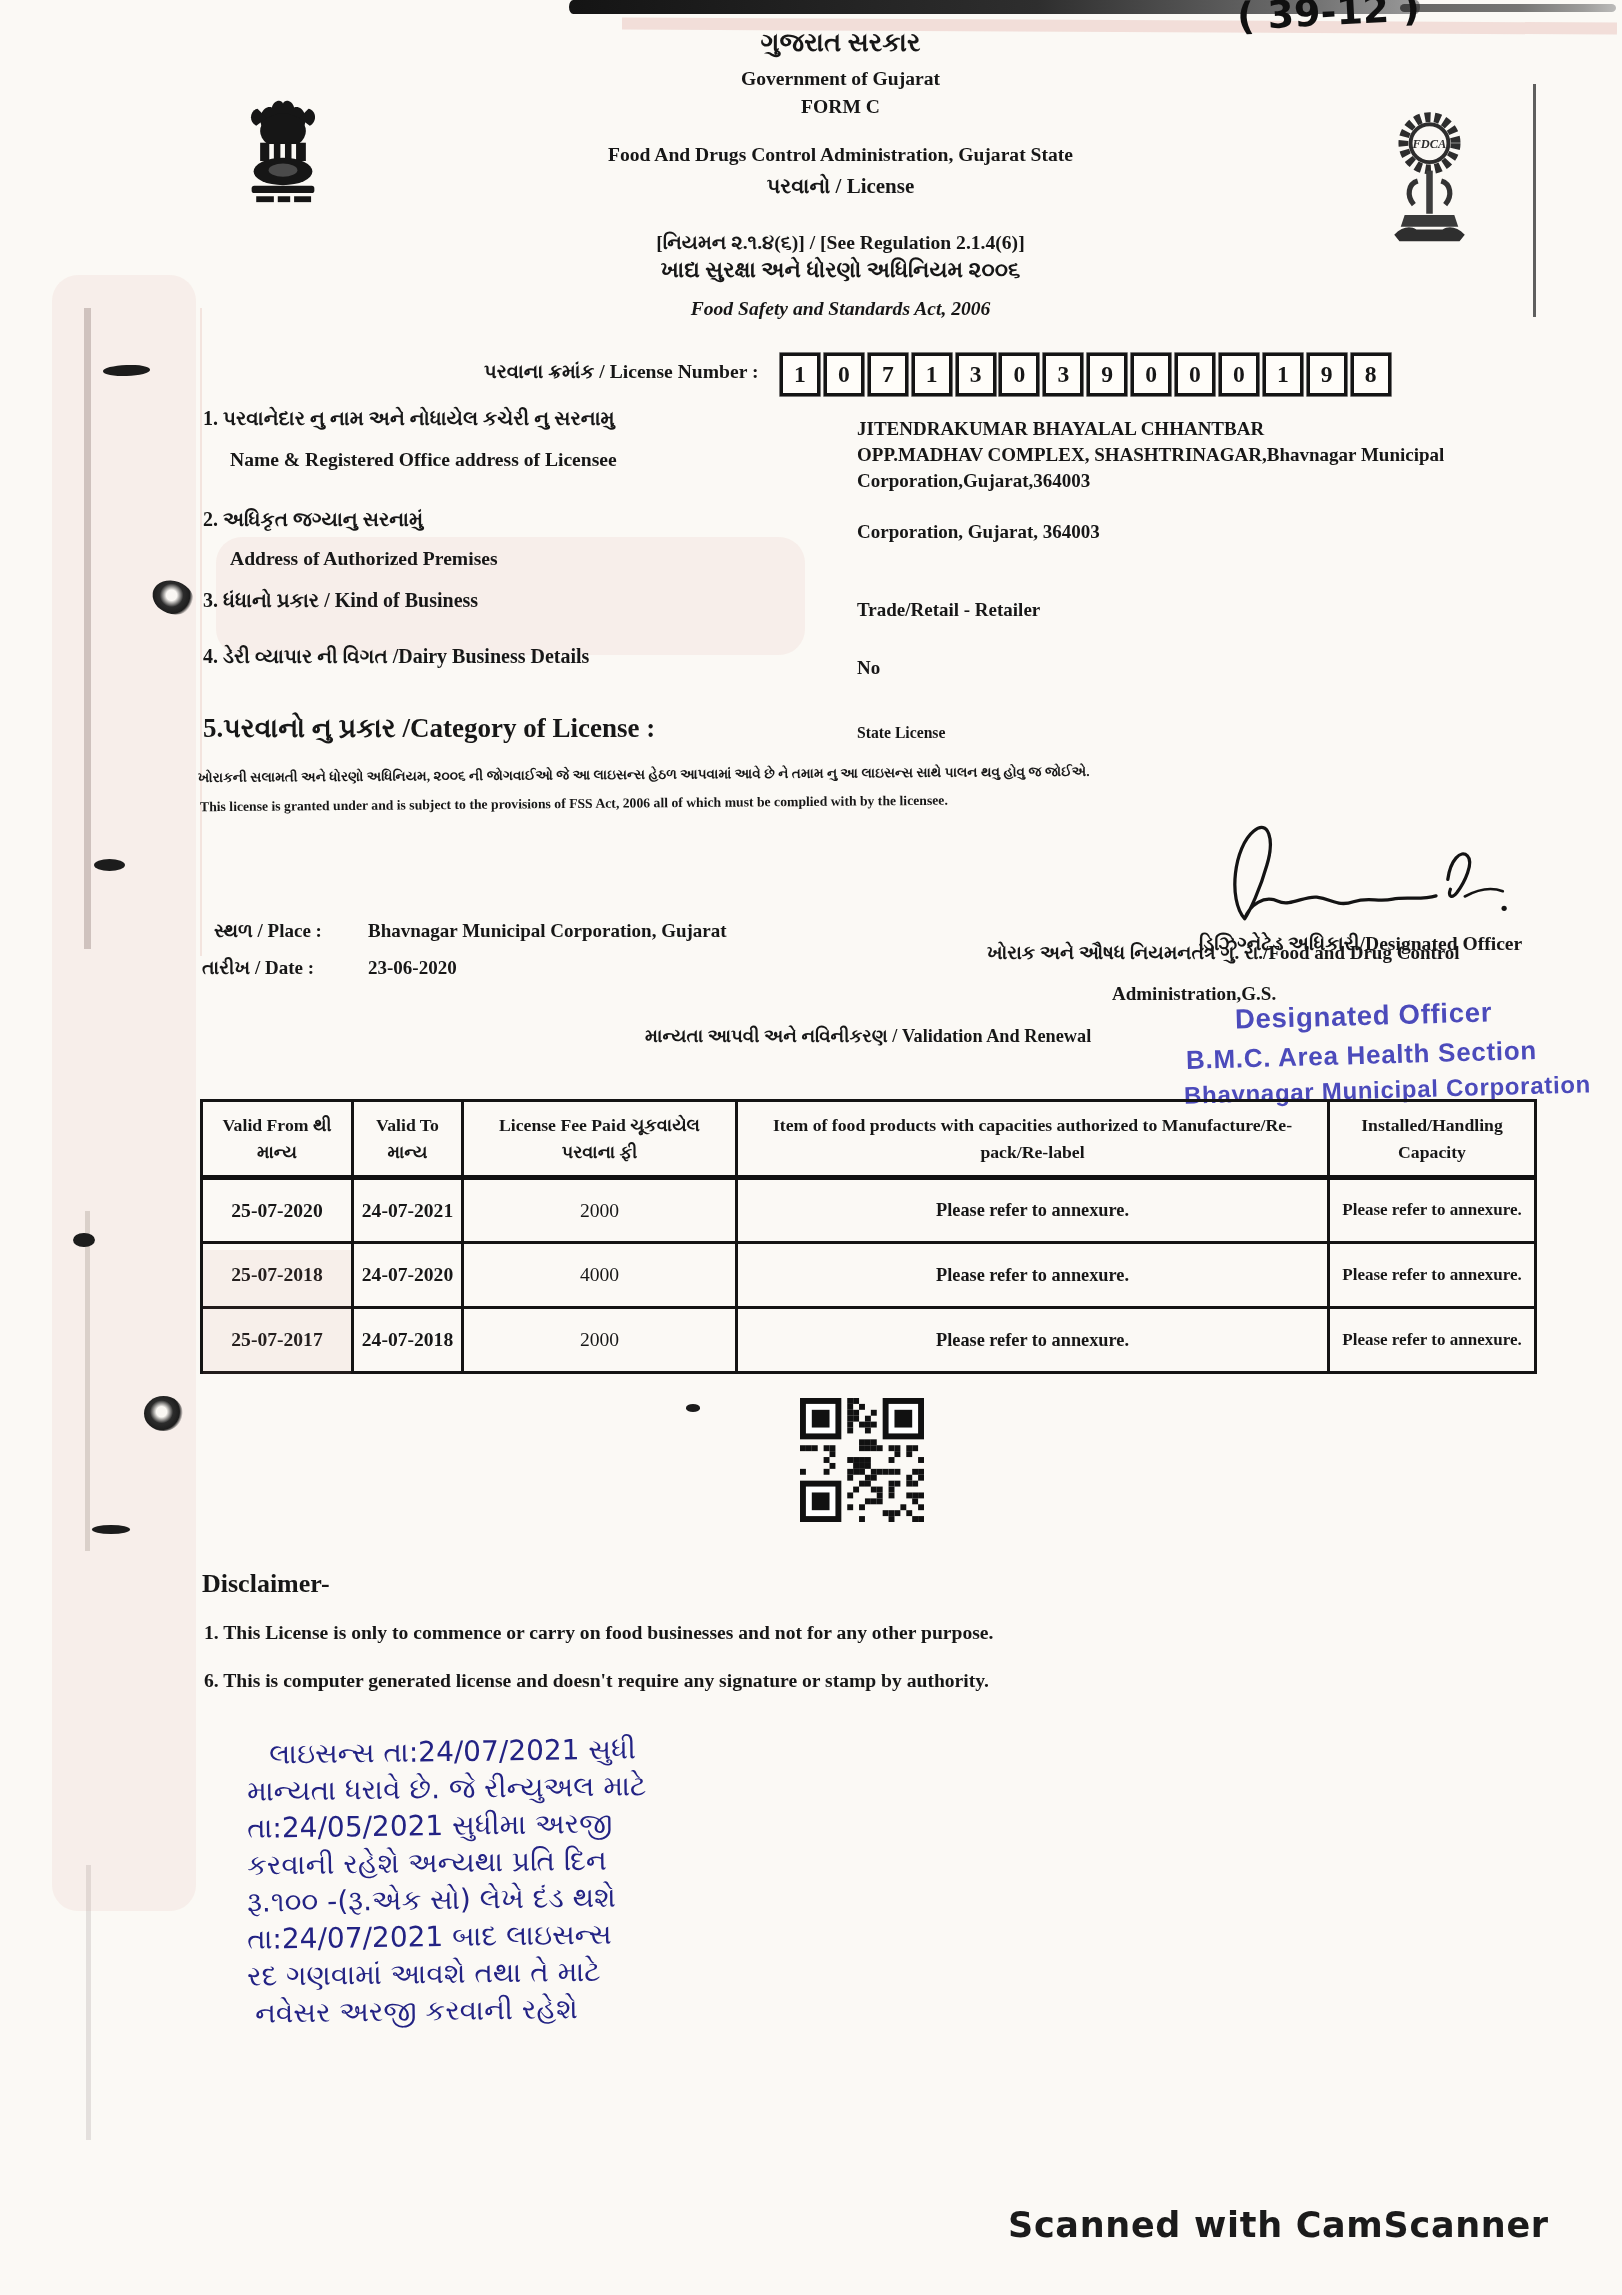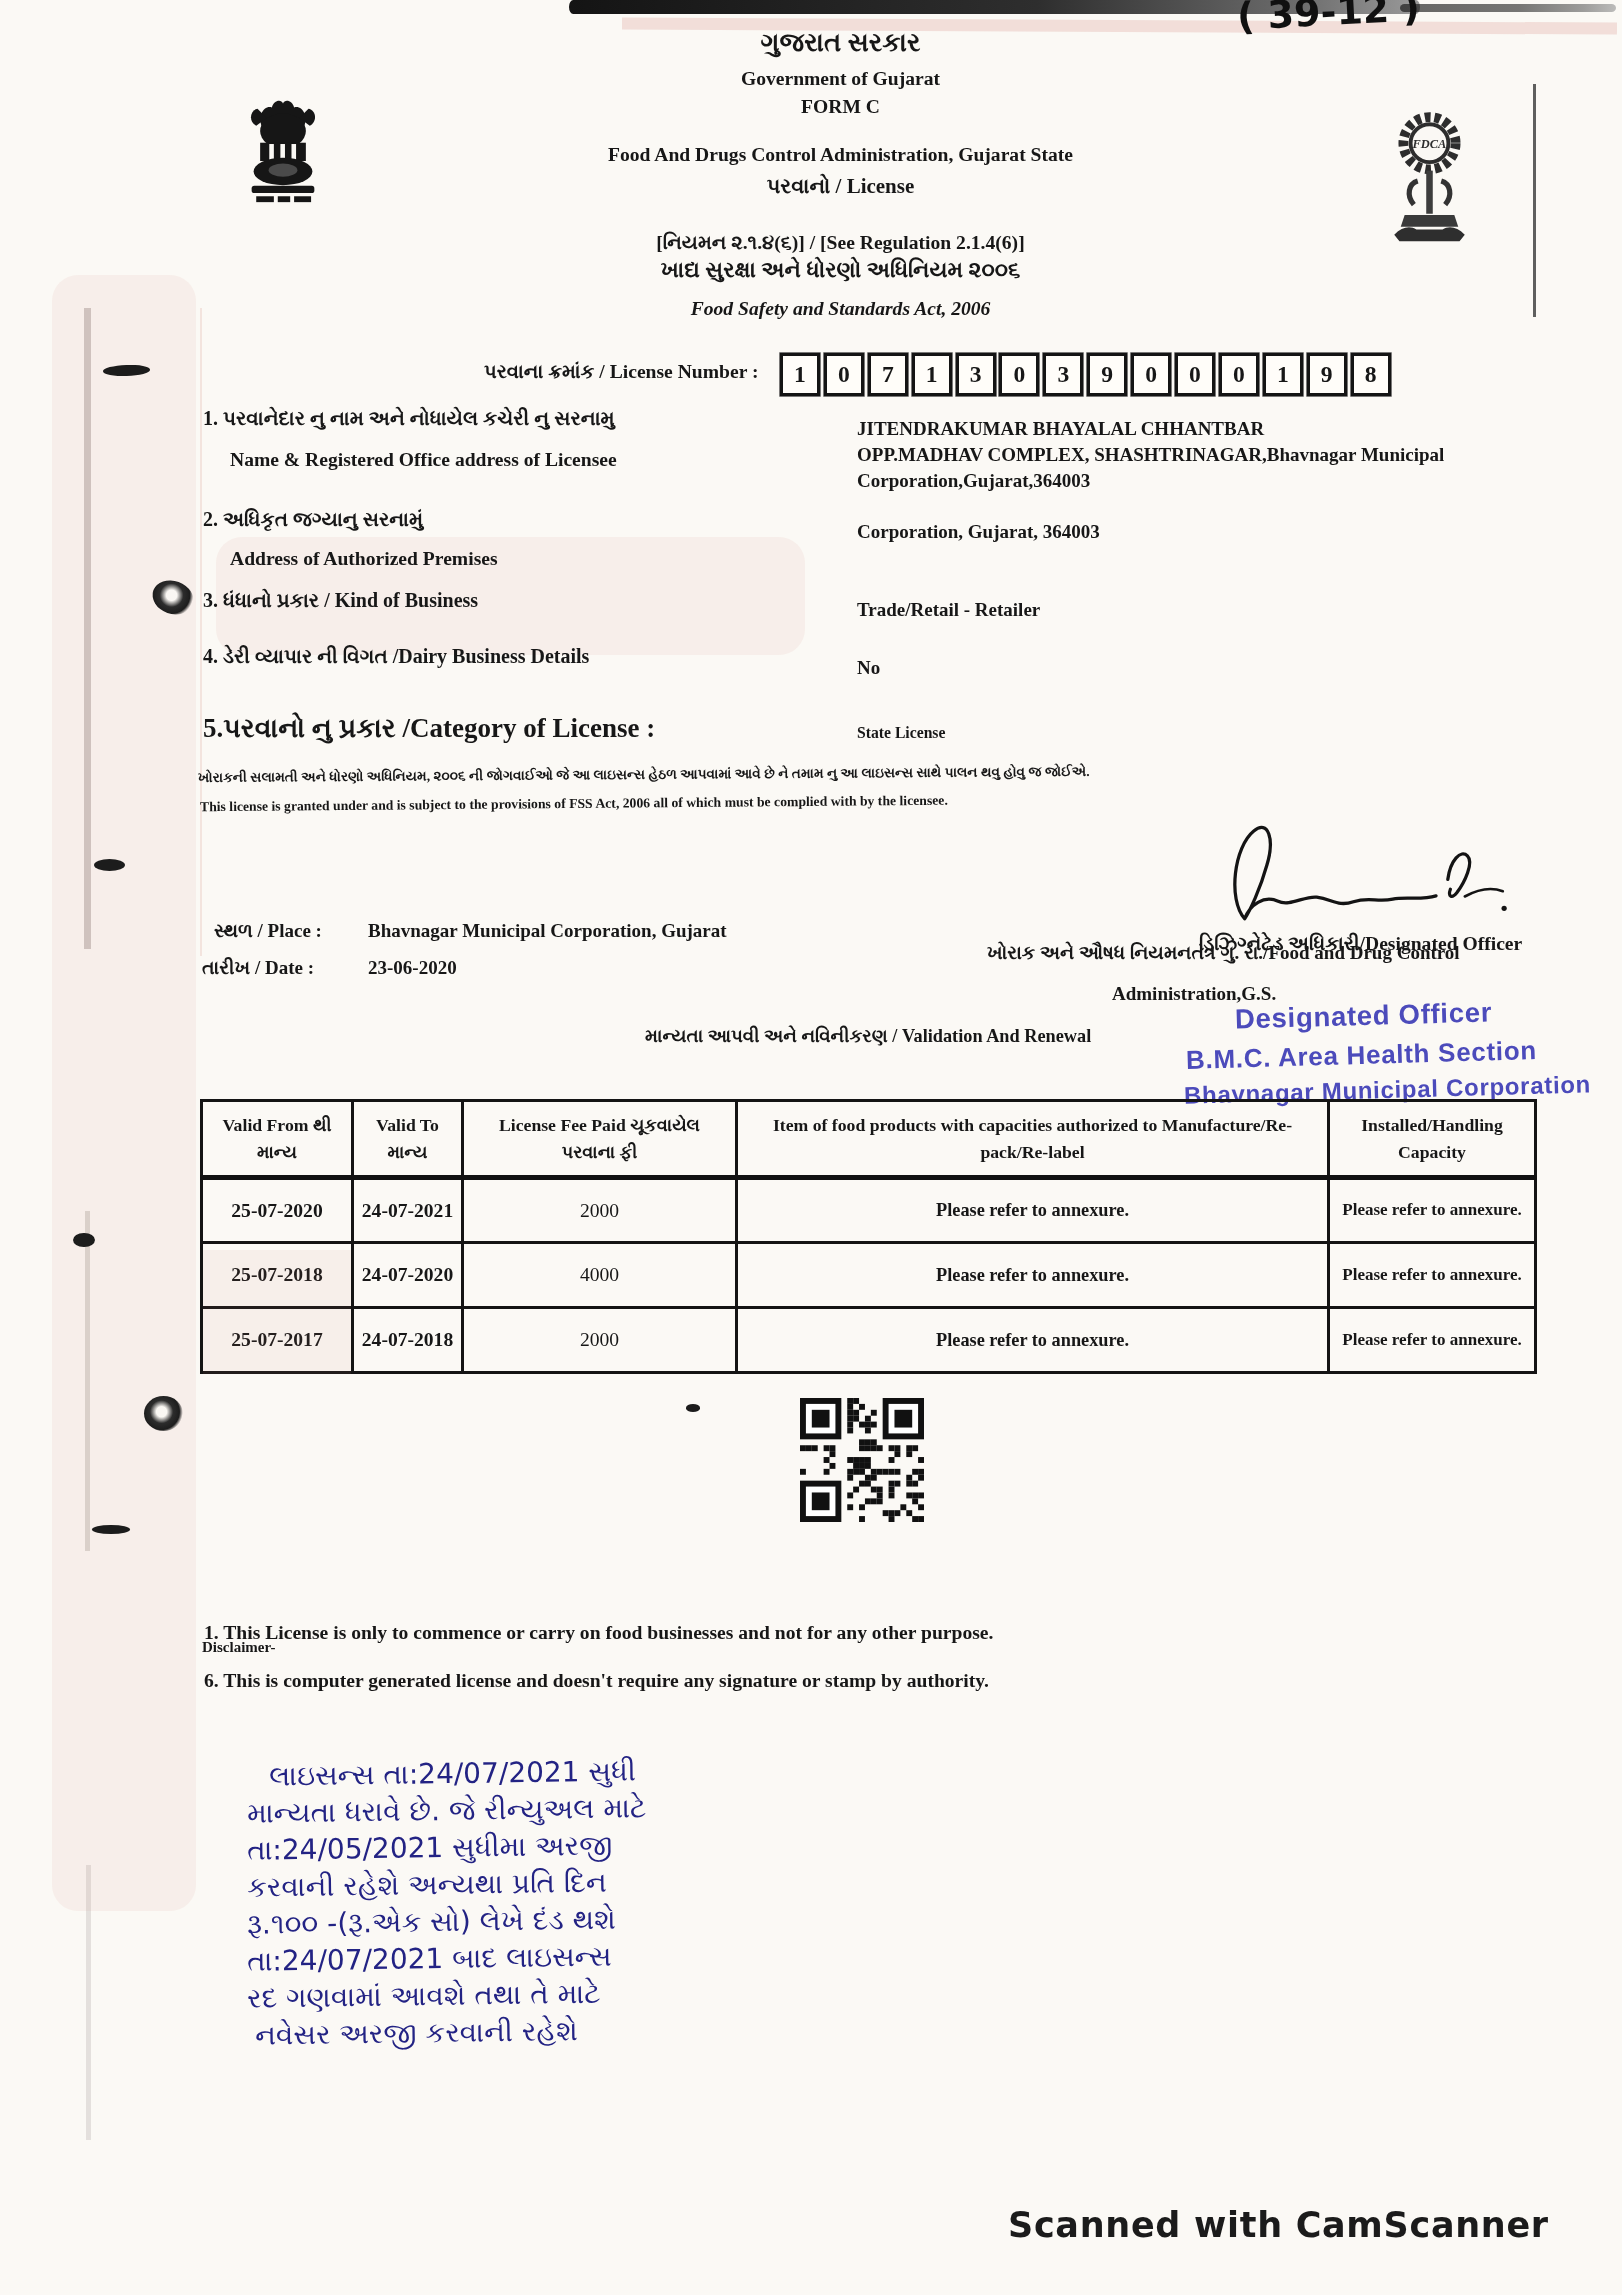--- a/index.html
+++ b/index.html
@@ -309,25 +309,25 @@
         <rect x="9" y="9" width="45" height="45" fill="#fff"></rect>
         <rect x="18" y="18" width="27" height="27" fill="#111"></rect>
         <rect x="126" y="0" width="63" height="63" fill="#111"></rect>
         <rect x="135" y="9" width="45" height="45" fill="#fff"></rect>
         <rect x="144" y="18" width="27" height="27" fill="#111"></rect>
         <rect x="0" y="126" width="63" height="63" fill="#111"></rect>
         <rect x="9" y="135" width="45" height="45" fill="#fff"></rect>
         <rect x="18" y="144" width="27" height="27" fill="#111"></rect>
       </svg></div>
 
-  <div class="t" style="left:202px;top:1639px;font-size:15px;">Disclaimer-</div>
+  <div class="t" style="left:202px;top:1569px;font-size:26px;">Disclaimer-</div>
   <div class="t" style="left:204px;top:1622px;font-size:19.6px;">1. This License is only to commence or carry on food businesses and not for any other purpose.</div>
   <div class="t" style="left:204px;top:1670px;font-size:19.6px;">6. This is computer generated license and doesn't require any signature or stamp by authority.</div>
 
-  <div style="position:absolute;left:247px;top:1733px;margin-top:22px;">
+  <div style="position:absolute;left:247px;top:1733px;">
     <div class="hand" style="margin-left:22px;">લાઇસન્સ તા:24/07/2021 સુધી</div>
     <div class="hand">માન્યતા ધરાવે છે. જે રીન્યુઅલ માટે</div>
     <div class="hand">તા:24/05/2021 સુધીમા અરજી</div>
     <div class="hand">કરવાની રહેશે અન્યથા પ્રતિ દિન</div>
     <div class="hand">રૂ.૧૦૦ -(રૂ.એક સો) લેખે દંડ થશે</div>
     <div class="hand">તા:24/07/2021 બાદ લાઇસન્સ</div>
     <div class="hand">રદ ગણવામાં આવશે તથા તે માટે</div>
     <div class="hand" style="margin-left:7.9px;">નવેસર અરજી કરવાની રહેશે</div>
   </div>
 

